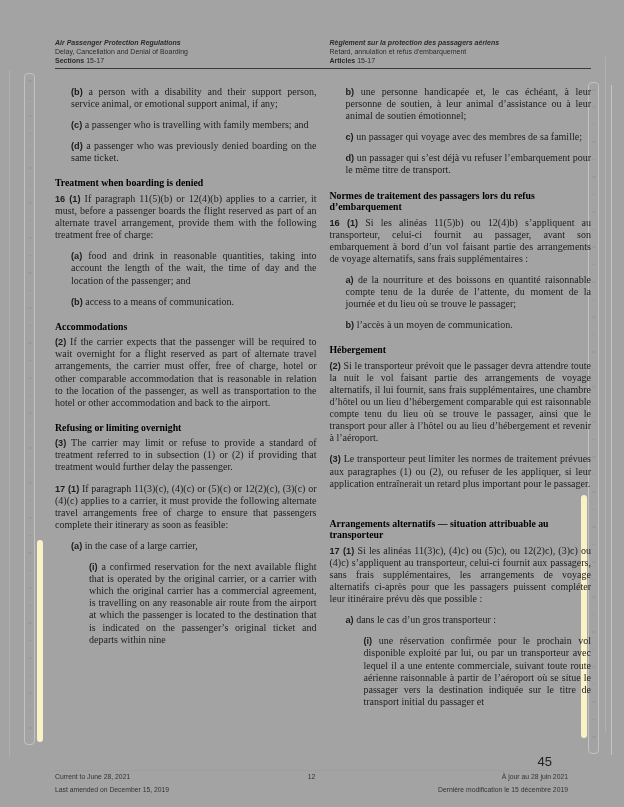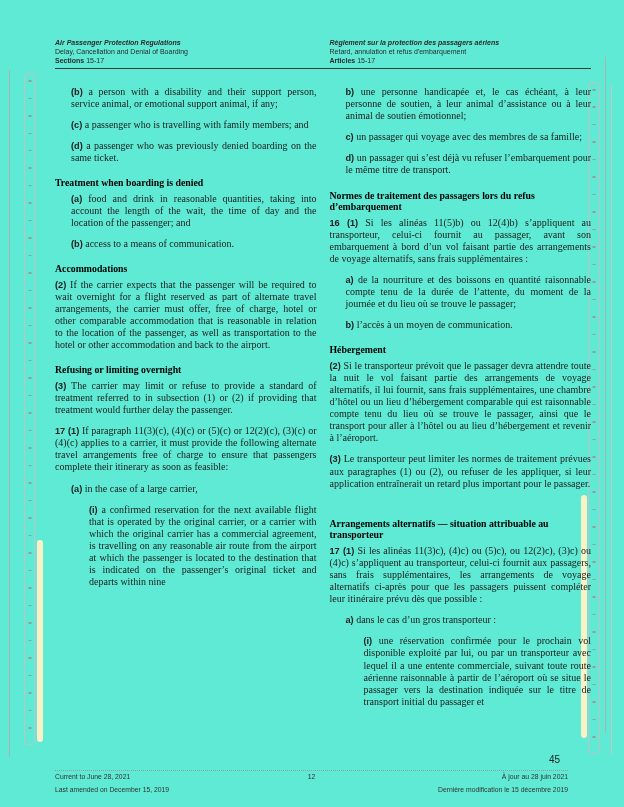--- a/index.html
+++ b/index.html
@@ -1,16 +1,16 @@
 <!DOCTYPE html>
 <html><head>
 <meta charset="utf-8">
 <style>
   html,body{margin:0;padding:0;background:#ffffff;}
-  .page{position:relative;width:624px;height:807px;background:#5eead4;overflow:hidden;
+  .page{position:relative;width:624px;height:807px;background:#a3a3a3;overflow:hidden;
         font-family:"Liberation Serif",serif;color:#1c1c1c;}
 
   
   .vline{position:absolute;width:1px;background:#b0b0b0;}
   .vline-left{left:9px;top:70px;height:687px;}
   .vline-right-1{left:605px;top:57px;height:676px;}
   .vline-right-2{left:611px;top:85px;height:670px;background:#c6c6c6;}
   .tick-box{position:absolute;width:11px;border:1px solid #c2c2c2;border-radius:4px;box-sizing:border-box;}
   .tick-box::before{content:"";position:absolute;left:50%;transform:translateX(-50%);
         top:6px;bottom:6px;width:3px;
@@ -34,22 +34,22 @@
   p{margin:0 0 9px 0;}
   .heading{font-family:Liberation Serif, serif;font-weight:bold;font-size:9.8px;
            line-height:11.5px;text-align:left;margin:13px 0 4px 0;color:#000;}
   .push-lg{margin-top:26px;}
   .push-md{margin-top:28px;}
   .lbl{font-family:"Liberation Sans",sans-serif;font-weight:bold;font-size:9.2px;}
   .ind1{padding-left:16px;}
   .ind2{padding-left:34px;}
 
   
-  .corner-page{position:absolute;top:754px;right:64px;
-        font-family:"Liberation Sans",sans-serif;font-size:10px;color:#222;}
+  .corner-page{position:absolute;top:754px;right:72px;
+        font-family:"Liberation Sans",sans-serif;font-size:13px;color:#222;}
   .foot-rule{position:absolute;left:55px;width:513px;top:770px;border-top:1px dotted #9a9a9a;}
   .foot-row1{position:absolute;left:55px;width:513px;top:773px;display:flex;justify-content:space-between;
         font-family:"Liberation Sans",sans-serif;font-size:6.8px;color:#333;}
   .foot-row1 .mid{position:absolute;left:0;right:0;text-align:center;}
   .foot-row2{position:absolute;left:55px;width:513px;top:786px;display:flex;justify-content:space-between;
         font-family:"Liberation Sans",sans-serif;font-size:6.8px;color:#333;}
 </style>
 </head>
 <body>
 
@@ -80,20 +80,21 @@
     <div class="hdr-rule"></div>
 
     <div class="cols">
 
       <div class="col">
         <p class="ind1"><span class="lbl">(b)</span> <span>a person with a disability and their support person, service animal, or emotional support animal, if any;</span></p>
         <p class="ind1"><span class="lbl">(c)</span> <span>a passenger who is travelling with family members; and</span></p>
         <p class="ind1"><span class="lbl">(d)</span> <span>a passenger who was previously denied boarding on the same ticket.</span></p>
 
         <div class="heading">Treatment when boarding is denied</div>
+        <p><span class="lbl">16 (1)</span> <span>If paragraph 11(5)(b) or 12(4)(b) applies to a carrier, it must, before a passenger boards the flight reserved as part of an alternate travel arrangement, provide them with the following treatment free of charge:</span></p>
         <p class="ind1"><span class="lbl">(a)</span> <span>food and drink in reasonable quantities, taking into account the length of the wait, the time of day and the location of the passenger; and</span></p>
         <p class="ind1"><span class="lbl">(b)</span> <span>access to a means of communication.</span></p>
 
         <div class="heading">Accommodations</div>
         <p><span class="lbl">(2)</span> <span>If the carrier expects that the passenger will be required to wait overnight for a flight reserved as part of alternate travel arrangements, the carrier must offer, free of charge, hotel or other comparable accommodation that is reasonable in relation to the location of the passenger, as well as transportation to the hotel or other accommodation and back to the airport.</span></p>
 
         <div class="heading">Refusing or limiting overnight</div>
         <p><span class="lbl">(3)</span> <span>The carrier may limit or refuse to provide a standard of treatment referred to in subsection (1) or (2) if providing that treatment would further delay the passenger.</span></p>
 
         <p><span class="lbl">17 (1)</span> <span>If paragraph 11(3)(c), (4)(c) or (5)(c) or 12(2)(c), (3)(c) or (4)(c) applies to a carrier, it must provide the following alternate travel arrangements free of charge to ensure that passengers complete their itinerary as soon as feasible:</span></p>

